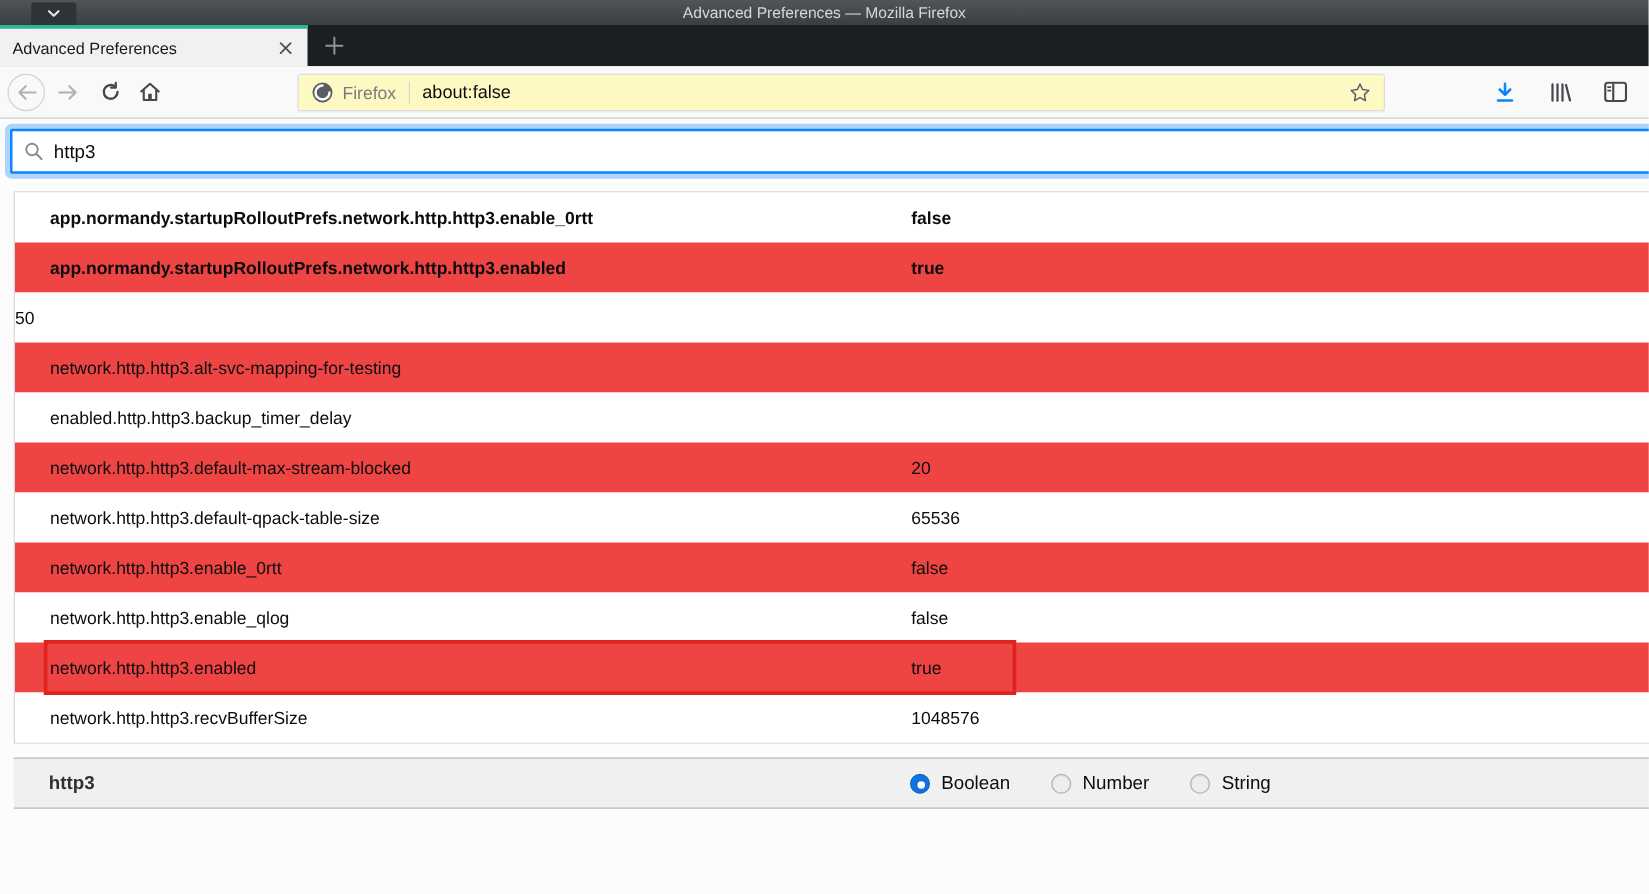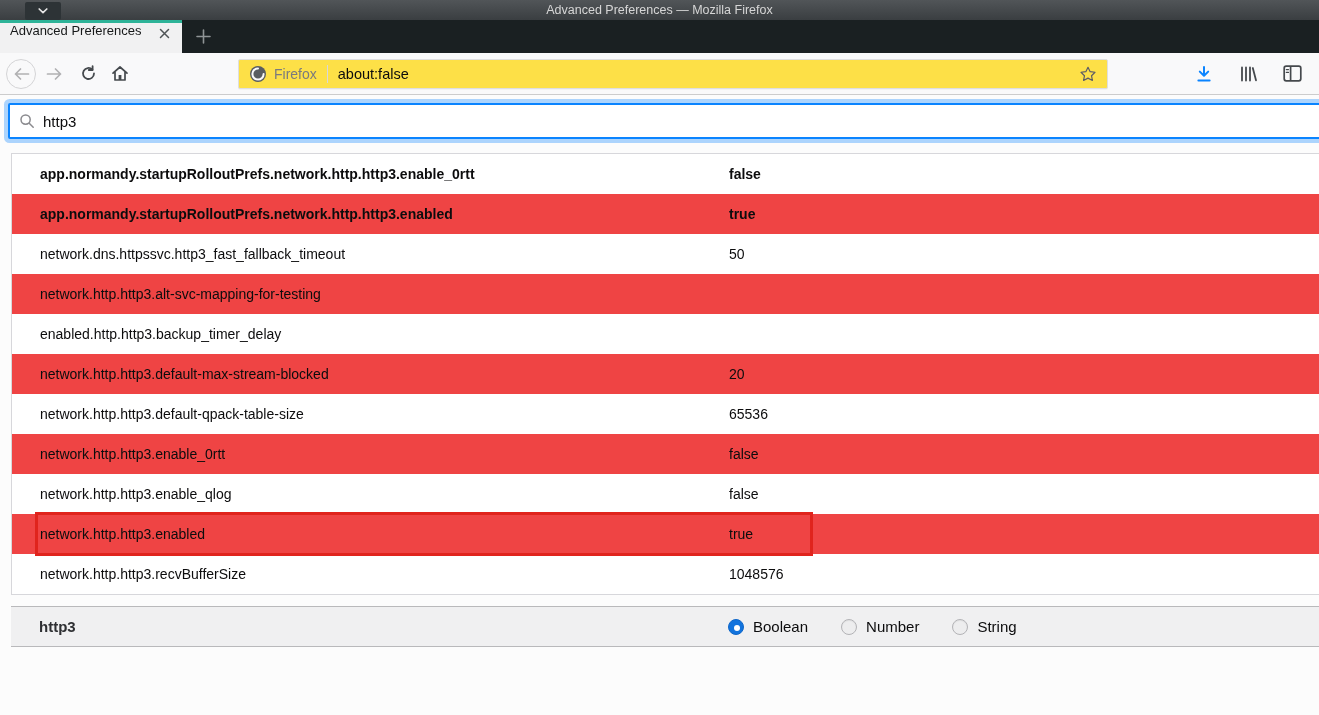--- a/index.html
+++ b/index.html
@@ -15,36 +15,36 @@
     color:#d6d6d6;font-size:12.5px;position:relative;
   }
   .titlebar-menu-btn{
     position:absolute;left:25px;top:2px;width:36px;height:18px;
     background:#2d3336;border-radius:2px;
     display:flex;align-items:center;justify-content:center;cursor:default;
   }
   
   .tabbar{height:33px;background:#1a2022;display:flex;align-items:stretch;}
   .tab{
-    width:182px;background:#f1f1f2;border-top:3px solid #2eb398;
-    box-sizing:border-box;display:flex;align-items:flex-start;
+    width:246px;background:#f1f1f2;border-top:3px solid #2eb398;
+    box-sizing:border-box;display:flex;align-items:center;
     padding:0 8px 0 10px;font-size:13px;color:#17191a;
   }
   .tab-label{flex:1;white-space:nowrap;overflow:hidden;}
   .tab-close{display:flex;align-items:center;justify-content:center;width:20px;height:20px;}
   .newtab-btn{width:42px;display:flex;align-items:center;justify-content:center;}
   
   .navbar{
     height:42px;background:#f9f9fa;border-bottom:1px solid #cccccd;
     display:flex;align-items:center;padding:0 8px 0 6px;box-sizing:border-box;
   }
   .nav-btn{display:flex;align-items:center;justify-content:center;width:28px;height:28px;border-radius:3px;}
   .back-btn{width:30px;height:30px;border:1px solid #d4d4d6;border-radius:50%;background:#f9f9fa;box-sizing:border-box;}
   .urlbar{
-    width:870px;height:30px;background:#fde047;border:1px solid #dedee0;border-radius:2px;
+    width:870px;height:30px;background:#fef9c3;border:1px solid #dedee0;border-radius:2px;
     margin-left:104px;display:flex;align-items:center;padding:0 6px 0 10px;box-sizing:border-box;
     box-shadow:0 1px 1px rgba(0,0,0,.03);
   }
   .identity{display:flex;align-items:center;gap:7px;color:#7a7a7e;font-size:14px;}
   .identity-sep{width:1px;height:18px;background:#d7d7db;margin:0 10px 0 10px;}
   .url-text{font-size:14.5px;color:#0c0c0d;flex:1;}
   .star-btn{display:flex;align-items:center;justify-content:center;width:26px;height:26px;}
   .right-icons{margin-left:auto;display:flex;align-items:center;gap:18px;padding-right:6px;}
   .icon-btn{display:flex;align-items:center;justify-content:center;width:26px;height:26px;}
   
@@ -229,21 +229,20 @@
 
     </div>
 
     <div class="pref-row alt modified">
       <div class="pref-name">app.normandy.startupRolloutPrefs.network.http.http3.enabled</div>
       <div class="pref-value">true</div>
 
     </div>
 
     <div class="pref-row">
-      <div class="pref-name">network.dns.httpssvc.http3_fast_fallback_timeout</div>
       <div class="pref-value">50</div>
 
     </div>
 
     <div class="pref-row alt">
       <div class="pref-name">network.http.http3.alt-svc-mapping-for-testing</div>
       <div class="pref-value"></div>
 
     </div>
 

